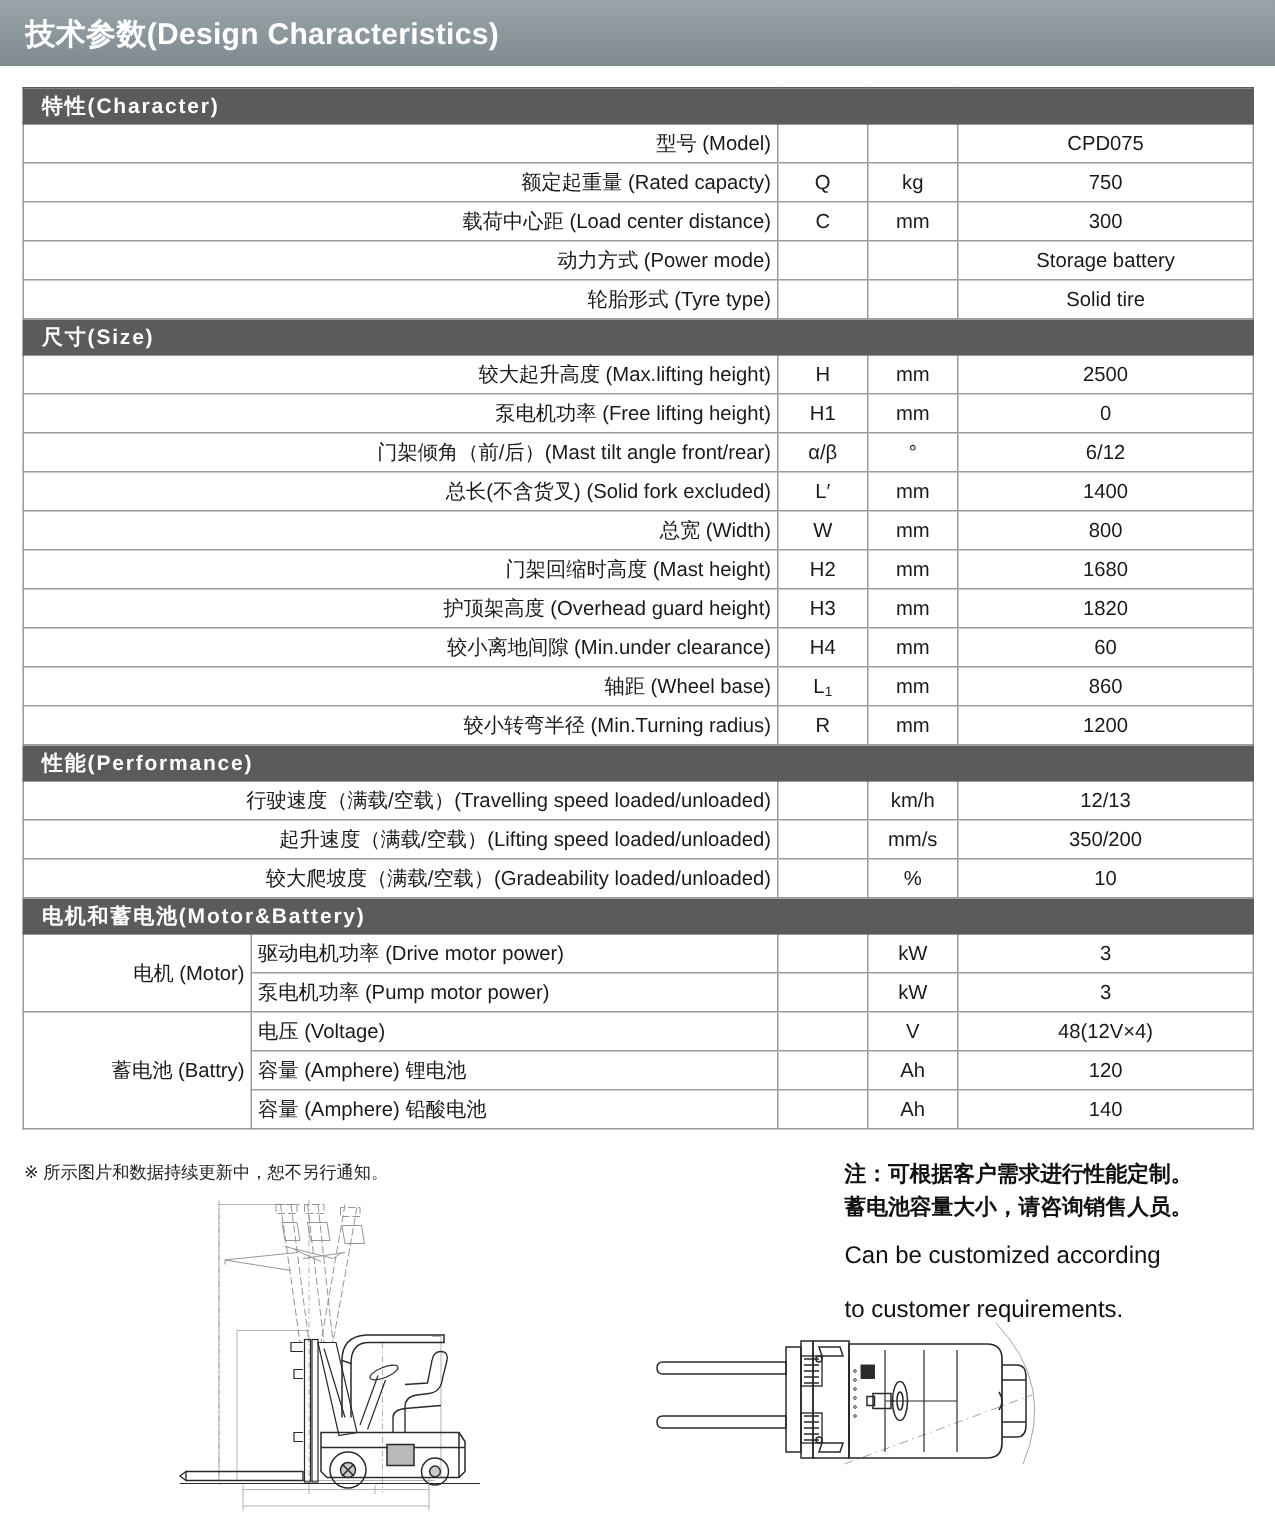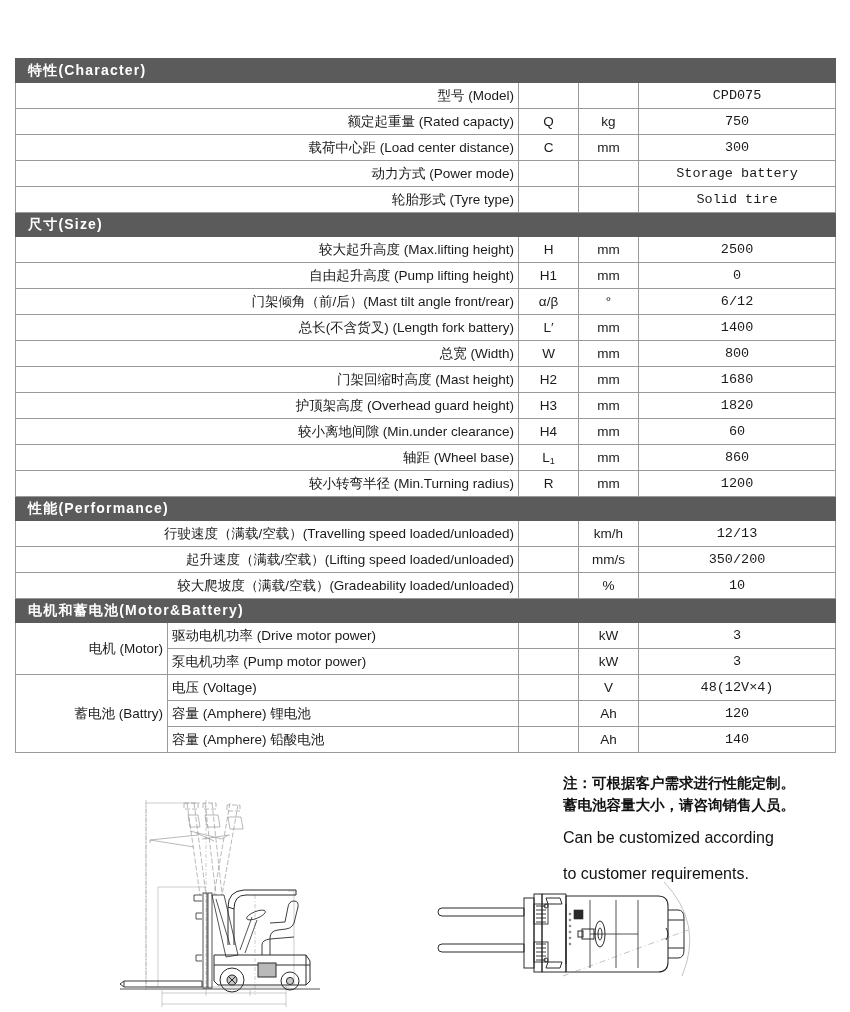--- a/index.html
+++ b/index.html
@@ -48,21 +48,21 @@
     color: #ffffff;
     font-weight: bold;
     font-size: 14px;
     letter-spacing: 1.2px;
     padding-left: 12px;
     height: 24px;
     border: 1px solid #5b5b5b;
   }
   .lbl { text-align: right; padding-left: 14px; }
   .sym, .unit, .val { text-align: center; }
-  .val { font-size: 14px; font-family: Liberation Mono, monospace; }
+  .val { font-size: 14px; }
   .sub-lbl { text-align: left; padding-left: 10px; margin-top: 36px; }
   .grp {
     text-align: right;
     font-size: 13.5px;
   }
   .colw-sym { width: 60px; }
   .colw-unit { width: 60px; }
   .colw-val { width: 197px; }
   .colw-grp { width: 152px; }
   .colw-sublbl { width: 351px; }
@@ -81,20 +81,23 @@
 
   
   .drawing-side { position: absolute; left: 110px; top: 795px; }
   .drawing-top  { position: absolute; left: 420px; top: 880px; }
 </style>
 </head>
 <body>
 
 <div id="page">
 
+  <div class="banner">
+    <div class="banner-title">技术参数(Design Characteristics)</div>
+  </div>
 
   <table class="spec-table">
     <colgroup>
       <col class="colw-grp">
         <col class="colw-sublbl">
         <col class="colw-sym">
         <col class="colw-unit">
         <col class="colw-val">
     </colgroup>
     <tbody id="table-body">
@@ -134,33 +137,33 @@
         <tr class="sec-head">
           <td colspan="5">尺寸(Size)</td>
         </tr>
         <tr>
           <td colspan="2" class="lbl">较大起升高度 (Max.lifting height)</td>
           <td class="sym">H</td>
           <td class="unit">mm</td>
           <td class="val">2500</td>
         </tr>
         <tr>
-          <td colspan="2" class="lbl">自由起升高度 (Pump lifting height)</td>
+          <td colspan="2" class="lbl">泵电机功率 (Free lifting height)</td>
           <td class="sym">H1</td>
           <td class="unit">mm</td>
           <td class="val">0</td>
         </tr>
         <tr>
           <td colspan="2" class="lbl">门架倾角（前/后）(Mast tilt angle front/rear)</td>
           <td class="sym">α/β</td>
           <td class="unit">°</td>
           <td class="val">6/12</td>
         </tr>
         <tr>
-          <td colspan="2" class="lbl">总长(不含货叉) (Length fork battery)</td>
+          <td colspan="2" class="lbl">总长(不含货叉) (Solid fork excluded)</td>
           <td class="sym">L′</td>
           <td class="unit">mm</td>
           <td class="val">1400</td>
         </tr>
         <tr>
           <td colspan="2" class="lbl">总宽 (Width)</td>
           <td class="sym">W</td>
           <td class="unit">mm</td>
           <td class="val">800</td>
         </tr>
@@ -246,20 +249,21 @@
         </tr>
         <tr>
           <td class="sub-lbl">容量 (Amphere) 铅酸电池</td>
           <td class="sym"></td>
           <td class="unit">Ah</td>
           <td class="val">140</td>
         </tr>
       </tbody>
   </table>
 
+  <div class="note-left">※ 所示图片和数据持续更新中，恕不另行通知。</div>
 
   <div class="note-right">
     <div class="note-cn">注：可根据客户需求进行性能定制。</div>
     <div class="note-cn">蓄电池容量大小，请咨询销售人员。</div>
     <div class="note-en">Can be customized according</div>
     <div class="note-en">to customer requirements.</div>
   </div>
 
   <div class="drawing-side">
     <svg width="300" height="217" viewBox="0 0 300 217" xmlns="http://www.w3.org/2000/svg">

